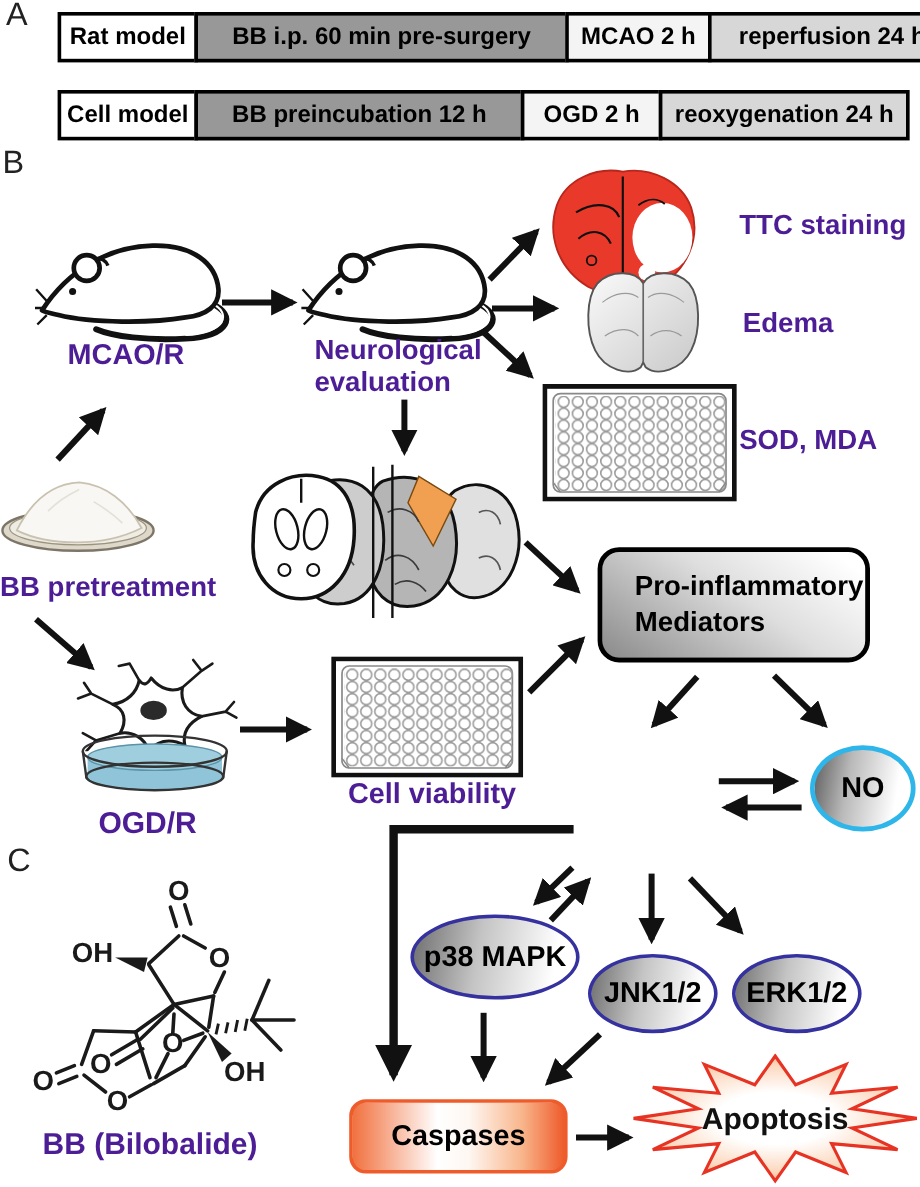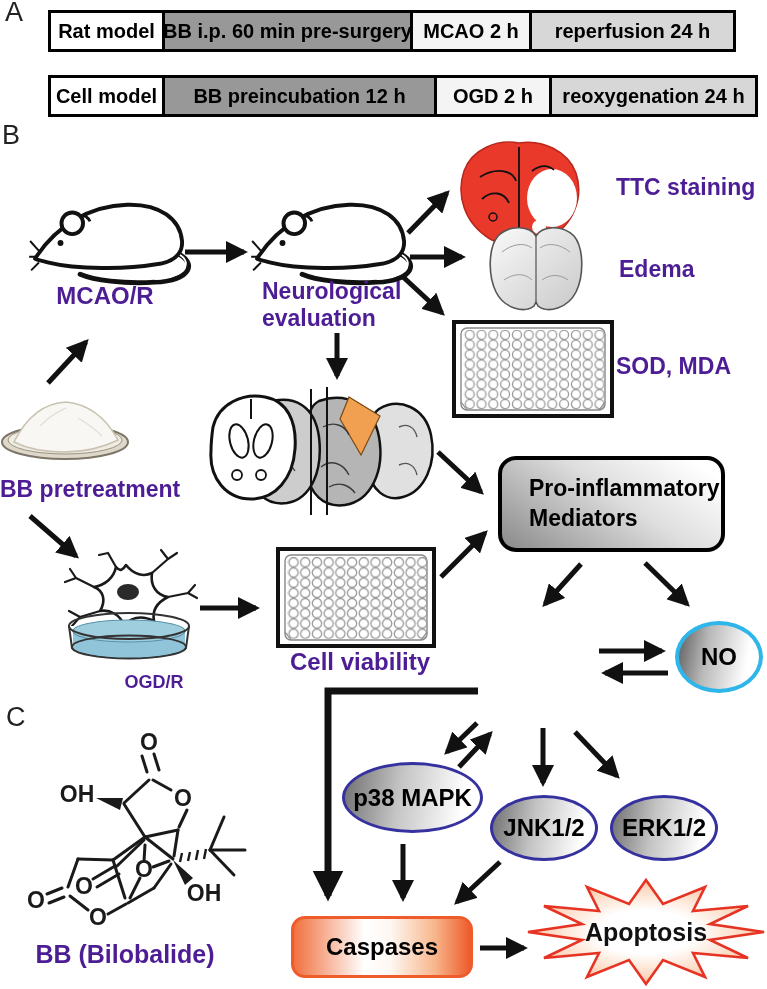--- a/index.html
+++ b/index.html
@@ -15,21 +15,21 @@
     border:3px solid #000; display:flex; align-items:center; justify-content:center;
     font-weight:bold; font-size:20px; white-space:nowrap; color:#000;
   }
   .trow .cell + .cell { margin-left:-3px; }
   .trow .cell:nth-child(1){ background:#ffffff; }
   .trow .cell:nth-child(2){ background:#989898; }
   .trow .cell:nth-child(3){ background:#f4f4f4; }
   .trow .cell:nth-child(4){ background:#d7d7d7; }
   #row-rat  { top:10px; }
   #row-cell { top:75px; }
-  #row-rat  .cell:nth-child(1){width:117px;} #row-rat .cell:nth-child(2){width:251px;}
+  #row-rat  .cell:nth-child(1){width:117px;} #row-rat .cell:nth-child(2){width:312px;}
   #row-rat  .cell:nth-child(3){width:122px;} #row-rat .cell:nth-child(4){width:207px;}
   #row-cell .cell:nth-child(1){width:117px;} #row-cell .cell:nth-child(2){width:275px;}
   #row-cell .cell:nth-child(3){width:118px;} #row-cell .cell:nth-child(4){width:209px;}
   
   .lbl { position:absolute; font-weight:bold; color:#4c1d95; white-space:nowrap; }
   .ctr { text-align:center; }
   
   .pro-box {
     position:absolute; left:498px; top:456px; width:227px; height:96px;
     border:4px solid #000; border-radius:18px;
@@ -178,21 +178,21 @@
   <svg class="abs" style="left:56px; top:545px;" width="148" height="125" viewBox="0 0 148 125">
     <path d="M96,28 L112,14 M112,14 L105,5 M112,14 L121,8 M112,52 L132,48 M132,48 L139,40 M132,48 L141,53 M44,66 L24,72 M24,72 L13,66 M24,72 L16,81 M38,42 L20,33 M20,33 L9,37 M20,33 L14,24 M60,22 L52,8 M52,8 L43,10 M98,76 L109,85" stroke="#1a1a1a" stroke-width="2.2" fill="none" stroke-linecap="round"></path>
     <path d="M70,20 C78,30 88,32 96,28 C94,40 100,50 112,52 C100,58 96,66 98,76 C86,70 76,72 68,80 C64,70 54,64 44,66 C50,56 48,46 38,42 C50,40 58,32 60,22 C64,27 67,25 70,20 Z" fill="#fff" stroke="#1a1a1a" stroke-width="2.6" stroke-linejoin="round"></path>
     <ellipse cx="72" cy="47" rx="11" ry="8" fill="#2a2a2a"></ellipse>
     <path d="M13,81 L16,103 A58,12 0 0,0 130,103 L133,81" fill="#ffffff" stroke="#333" stroke-width="2"></path>
     <path d="M17,86 L17,102 A56,11 0 0,0 129,102 L129,86 Z" fill="#8fc4d9"></path>
     <ellipse cx="73" cy="86" rx="56" ry="11" fill="#9fcede" stroke="#5a93a8" stroke-width="1.2"></ellipse>
     <ellipse cx="73" cy="102" rx="57" ry="11.5" fill="none" stroke="#333" stroke-width="2"></ellipse>
     <ellipse cx="73" cy="81" rx="60" ry="13" fill="none" stroke="#333" stroke-width="2"></ellipse>
   </svg>
-  <div class="lbl ctr" style="left:104px; top:672px; width:100px; font-size:18px;text-align:center;">OGD/R</div>
+  <div class="lbl ctr" style="left:73px; top:672px; width:100px; font-size:25px;text-align:center;">OGD/R</div>
 
   <svg class="abs" style="left:276px; top:547px;" width="160" height="101" viewBox="0 0 160 101">
     <defs>
       <pattern id="wells2" width="11.7" height="10.2" patternUnits="userSpaceOnUse">
         <circle cx="5.85" cy="5.1" r="4.6" fill="none" stroke="#9a9a9a" stroke-width="1.3"></circle>
       </pattern>
     </defs>
     <rect x="2" y="2" width="156" height="97" fill="#fff" stroke="#111" stroke-width="4"></rect>
     <rect x="9" y="8" width="142" height="85" rx="6" fill="none" stroke="#888" stroke-width="1.4"></rect>
     <rect x="11" y="10" width="140.4" height="81.6" fill="url(#wells2)"></rect>

